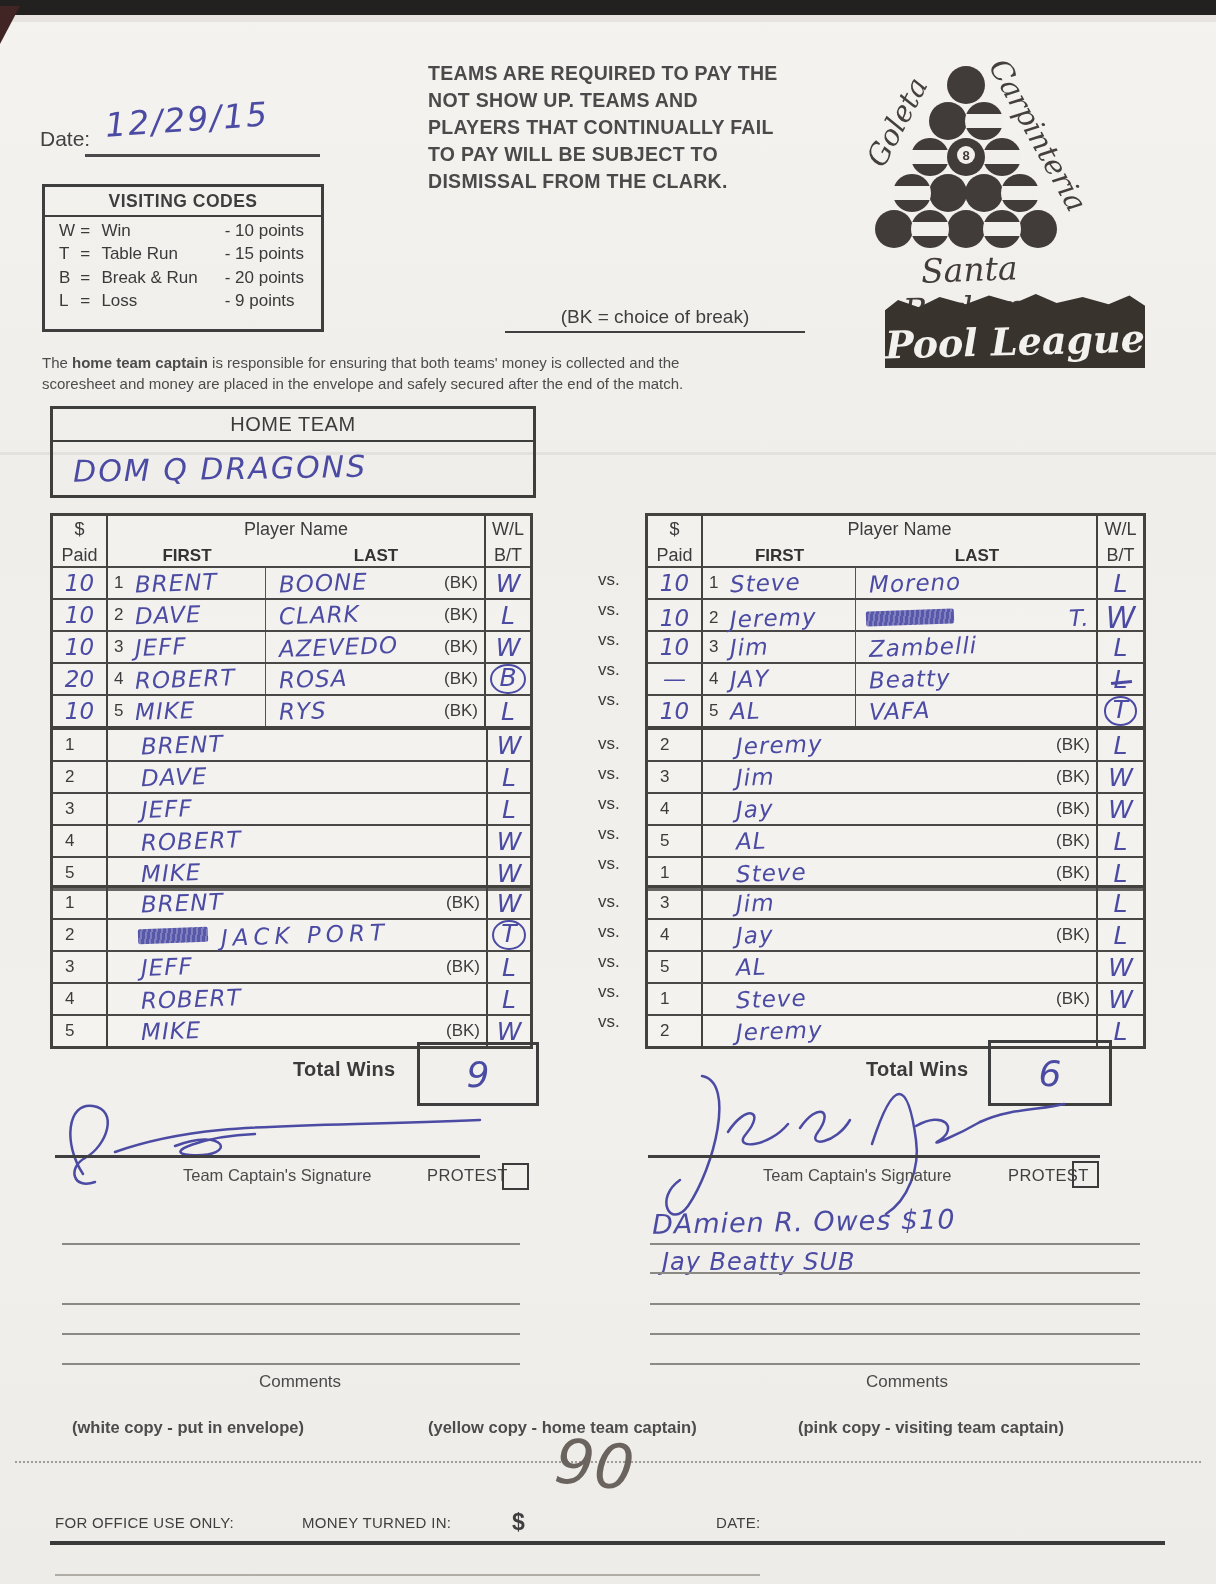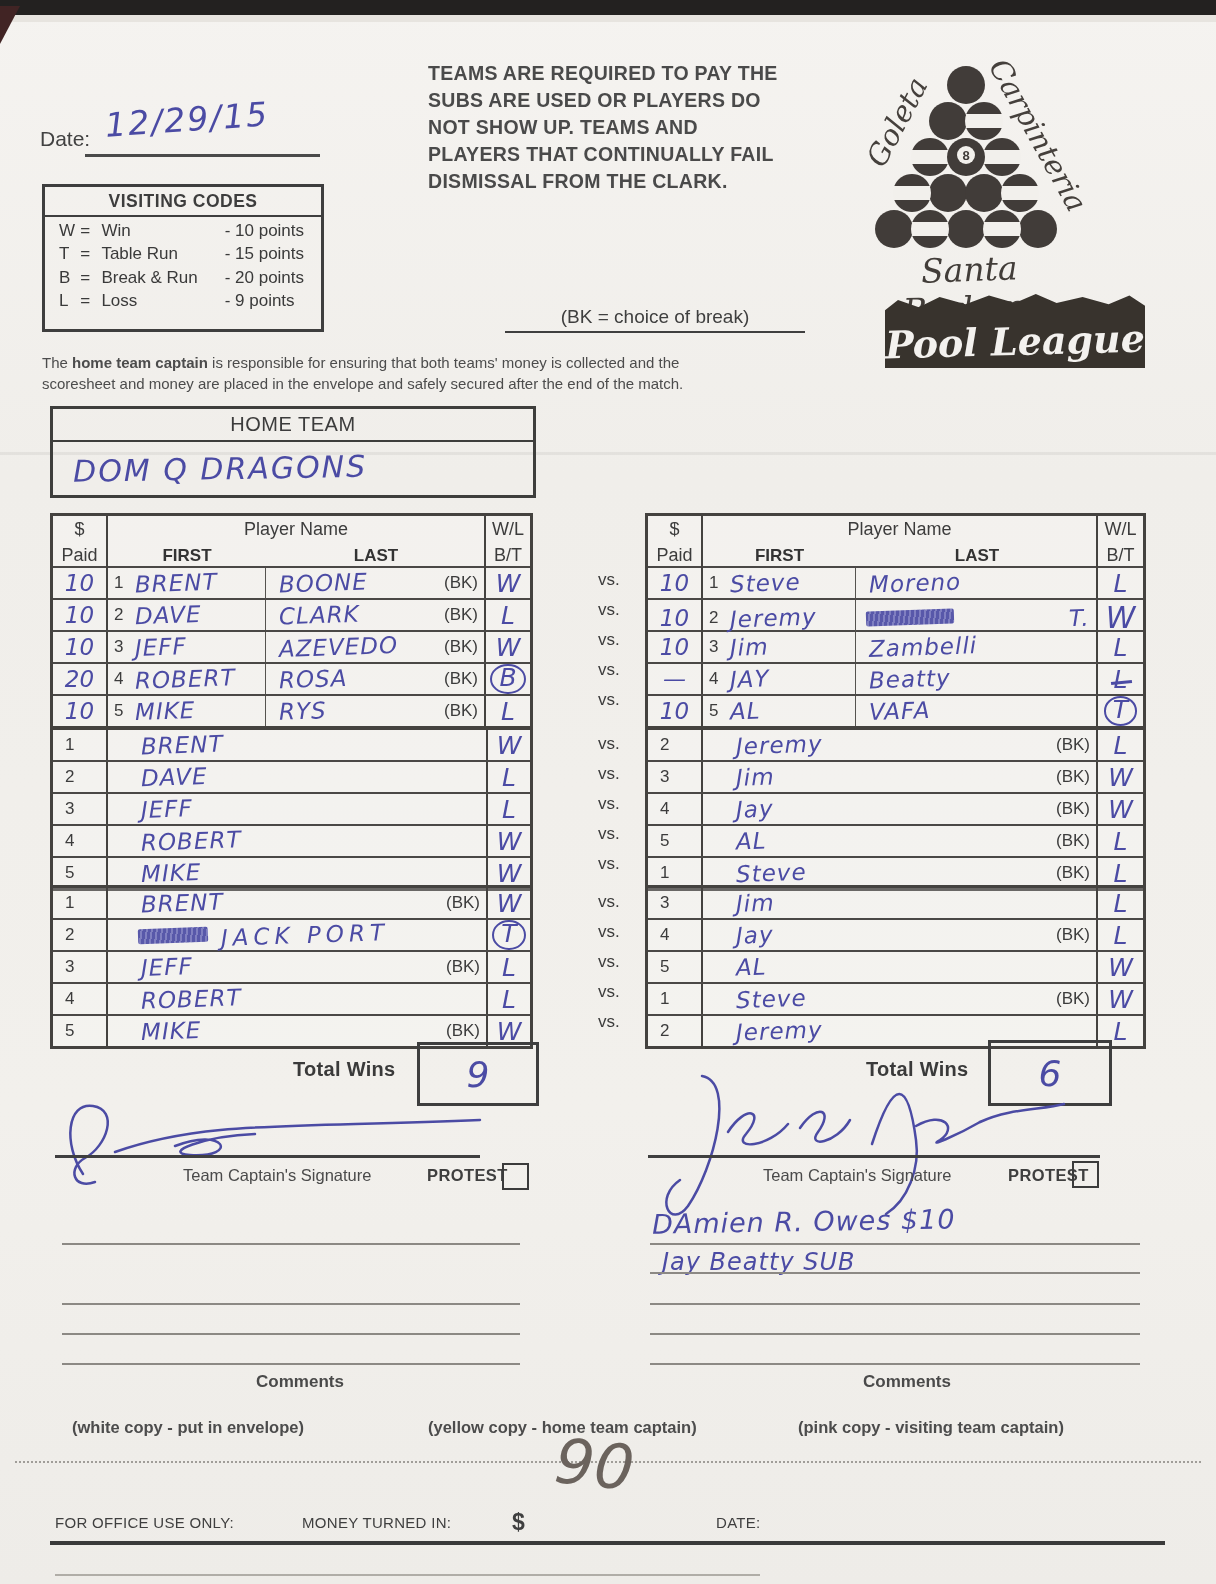--- a/index.html
+++ b/index.html
@@ -62,24 +62,24 @@
   .strike::after{content:"";position:absolute;left:-20%;top:58%;width:150%;height:3px;background:#4b4ba4;transform:rotate(-6deg);}
   .scrib{display:inline-block;height:15px;border-radius:2px;opacity:.88;transform:rotate(-2deg);flex:none;
     background:repeating-linear-gradient(100deg,#4343a0 0 3px,#7070ba 3px 5px);}
   .vs{position:absolute;left:598px;font-size:17px;color:#3c3c3c;}
   
   .twlabel{font-size:20px;font-weight:bold;color:#3a3a3a;letter-spacing:.3px;}
   .twbox{border:3.5px solid #3e3e3e;display:flex;align-items:center;justify-content:center;}
   .twbox .hw{font-size:36px;}
   .sigline{height:2.5px;background:#3f3f3f;}
   .caption{font-size:16.5px;color:#4a4a4a;}
-  .protest{font-size:16.5px;font-weight:bold;color:#3f3f3f;letter-spacing:.4px;}
+  .protest{font-size:16.5px;font-weight:normal;color:#3f3f3f;letter-spacing:.4px;}
   .pbox{width:23px;height:23px;border:2.5px solid #3b3b3b;}
   .cline{height:2px;background:#8c8984;}
-  .commlabel{font-size:17px;font-weight:bold;color:#4a4a4a;}
+  .commlabel{font-size:17px;font-weight:normal;color:#4a4a4a;}
   .copynote{font-size:16.5px;font-weight:bold;color:#4c4c4c;}
   .perf{left:15px;top:1461px;width:1186px;border-top:2px dotted #a09d98;}
   .officetext{font-size:15px;color:#3f3f3f;letter-spacing:.3px;}
   .thickline{left:50px;top:1541px;width:1115px;height:3.5px;background:#3a3a3a;}
   .bottomline{left:55px;top:1574px;width:705px;height:2px;background:#b0ada7;}
 </style>
 </head>
 <body>
 
 <div id="page">
@@ -116,23 +116,23 @@
     <div class="coderow">
       <span class="cc">L</span>
       <span class="ceq">=</span>
       <span class="cn">Loss</span>
       <span class="cp">-  9 points</span>
     </div>
   </div>
 
   <div class="abs fee">
     <div>TEAMS ARE REQUIRED TO PAY THE</div>
-    <div>SUBS ARE USED OR PLAYERS DO</div>
     <div>NOT SHOW UP.   TEAMS AND</div>
     <div>PLAYERS THAT CONTINUALLY FAIL</div>
+    <div>TO PAY WILL BE SUBJECT TO</div>
     <div>DISMISSAL FROM THE CLARK.</div>
   </div>
 
   <span class="abs bknote">(BK = choice of break)</span>
 
   <div class="abs" style="left:855px;top:60px;width:240px;height:200px;">
     <svg width="240" height="200" viewBox="0 0 240 200">
       <g fill="#413c39">
         <circle cx="111" cy="25" r="19"></circle>
         <circle cx="93" cy="61" r="19"></circle>

